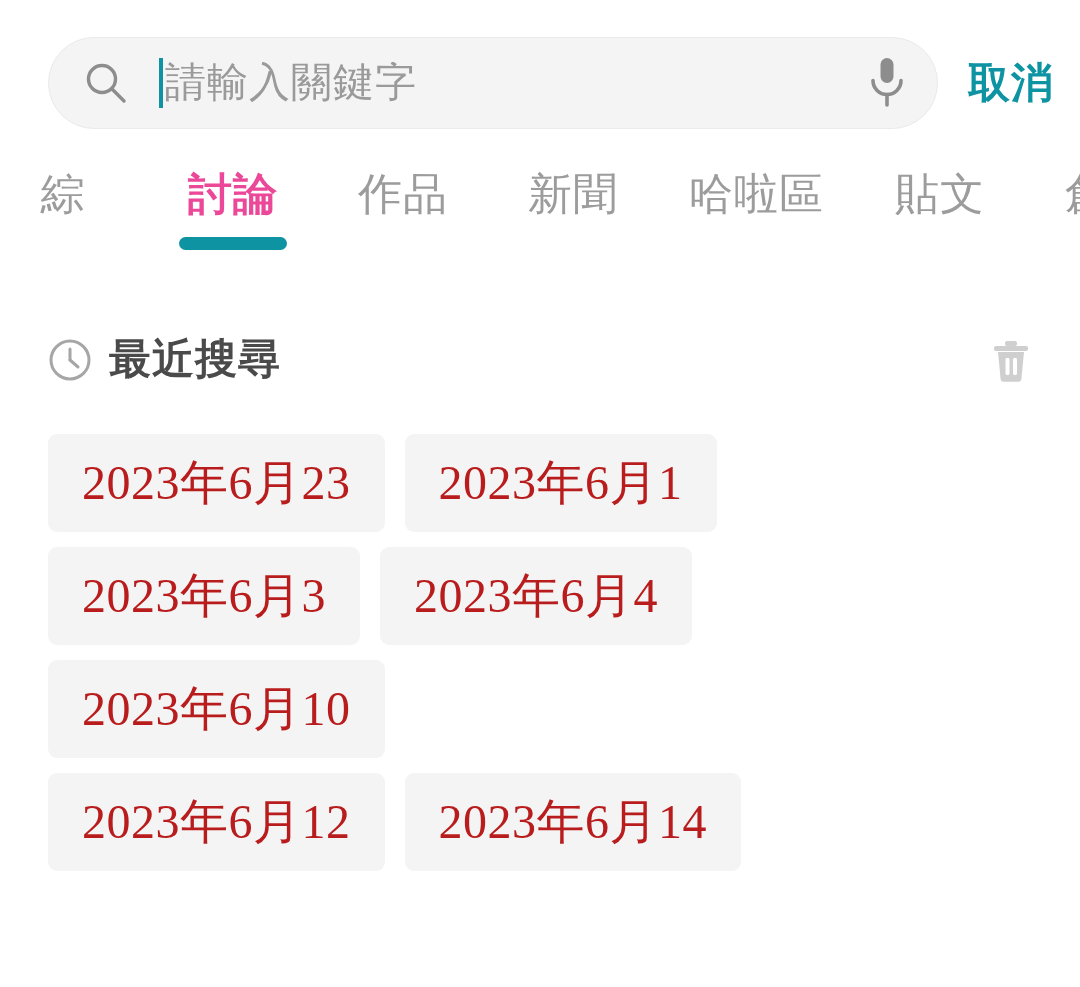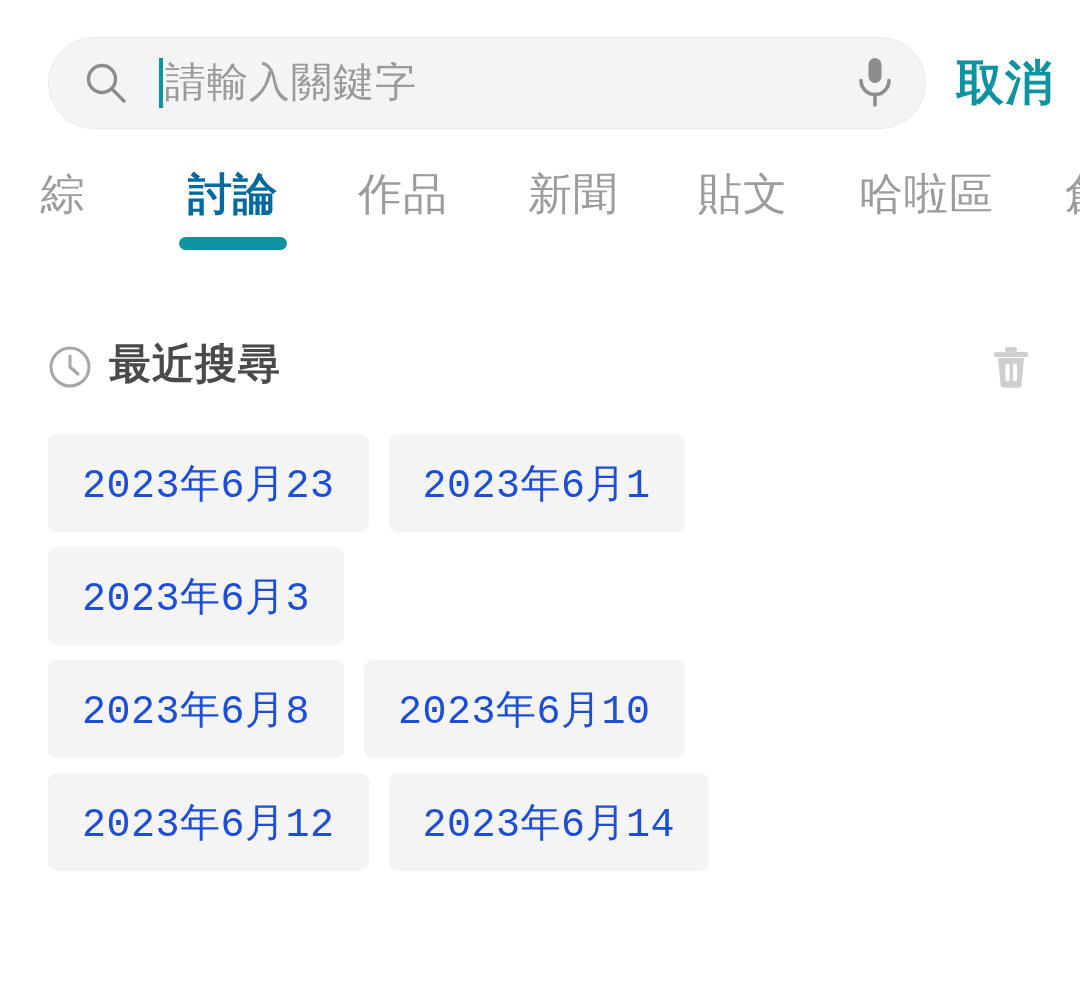--- a/index.html
+++ b/index.html
@@ -75,21 +75,21 @@
     width: 40px;
     height: 56px;
     flex: 0 0 auto;
     margin-left: 18px;
   }
   .mic-icon svg { display: block; width: 40px; height: 56px; }
 
   .cancel-btn {
     flex: 0 0 auto;
     margin-left: 26px;
-    font-size: 48px;
+    font-size: 42px;
     font-weight: 700;
     color: #0e93a3;
     letter-spacing: 1px;
     white-space: nowrap;
     cursor: pointer;
     background: none;
     border: none;
     font-family: inherit;
     padding: 0 4px;
   }
@@ -125,21 +125,21 @@
   }
 
   .tab-label {
     font-size: 44px;
     color: #9c9c9c;
     line-height: 1.18;
     letter-spacing: 1px;
   }
 
   .tab.active .tab-label {
-    color: #0369a1;
+    color: #ec4899;
     font-weight: 700;
   }
 
   .tab-underline {
     margin-top: 17px;
     width: 108px;
     height: 13px;
     border-radius: 7px;
     background: transparent;
   }
@@ -149,22 +149,21 @@
   }
 
   
   .recent-header {
     position: absolute;
     left: 48px;
     top: 338px;
     width: 984px;
     height: 58px;
     display: flex;
-    align-items: center;
-    font-family: Liberation Mono, monospace;
+    align-items: flex-start;
   }
 
   .clock-icon { width: 44px; height: 44px; flex: 0 0 auto; }
   .clock-icon svg { display: block; width: 44px; height: 44px; }
 
   .recent-title {
     margin-left: 17px;
     font-size: 42px;
     font-weight: 700;
     color: #4a4a4a;
@@ -199,27 +198,27 @@
 
   .chip {
     background: #f4f4f4;
     border-radius: 9px;
     height: 98px;
     display: flex;
     align-items: center;
     justify-content: center;
     padding: 0 34px;
     margin-right: 20px;
-    font-size: 40px;
-    color: #1d4ed8;
+    font-size: 48px;
+    color: #b91c1c;
     letter-spacing: 0.5px;
     white-space: nowrap;
     cursor: pointer;
     border: none;
-    font-family: Liberation Mono, monospace;
+    font-family: Liberation Serif, serif;
   }
 </style>
 </head>
 <body>
 
 <div class="screen">
 
   <div class="searchbar-row">
 
     <div class="search-field">
@@ -260,25 +259,25 @@
         </div>
         <div class="tab">
           <span class="tab-label">作品</span>
           <div class="tab-underline"></div>
         </div>
         <div class="tab">
           <span class="tab-label">新聞</span>
           <div class="tab-underline"></div>
         </div>
         <div class="tab">
+          <span class="tab-label">哈啦區</span>
+          <div class="tab-underline"></div>
+        </div>
+        <div class="tab">
           <span class="tab-label">貼文</span>
-          <div class="tab-underline"></div>
-        </div>
-        <div class="tab">
-          <span class="tab-label">哈啦區</span>
           <div class="tab-underline"></div>
         </div>
         <div class="tab">
           <span class="tab-label">創作</span>
           <div class="tab-underline"></div>
         </div>
       </div>
   </div>
 
   <div class="recent-header">
@@ -305,23 +304,23 @@
   </div>
 
   <div class="chips-area">
 
   <div class="chip-row">
         <button class="chip">2023年6月23</button>
         <button class="chip">2023年6月1</button>
       </div>
       <div class="chip-row">
         <button class="chip">2023年6月3</button>
+        <button class="chip">2023年6月4</button>
       </div>
       <div class="chip-row">
-        <button class="chip">2023年6月8</button>
         <button class="chip">2023年6月10</button>
       </div>
       <div class="chip-row">
         <button class="chip">2023年6月12</button>
         <button class="chip">2023年6月14</button>
       </div>
     </div>
 
 </div>
 

